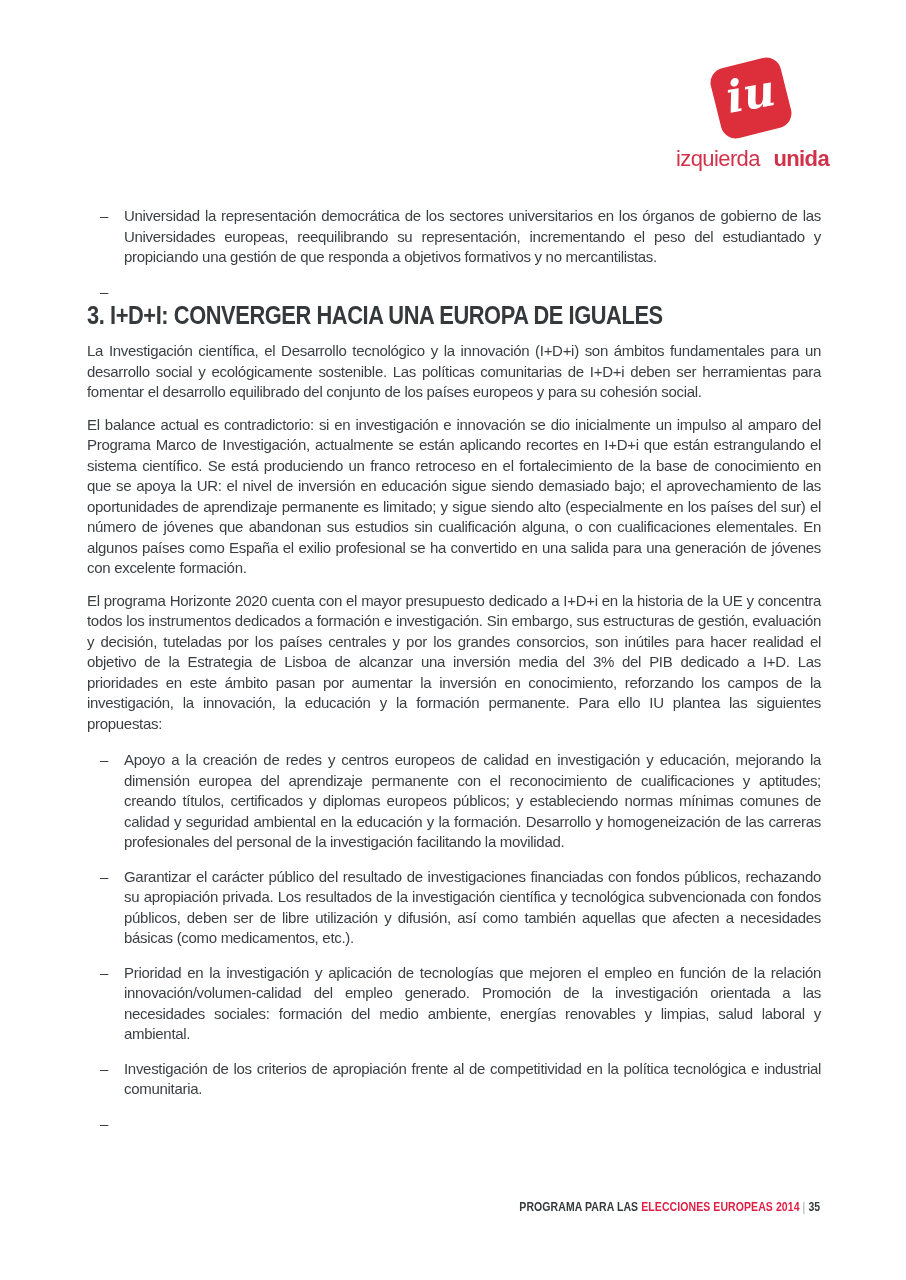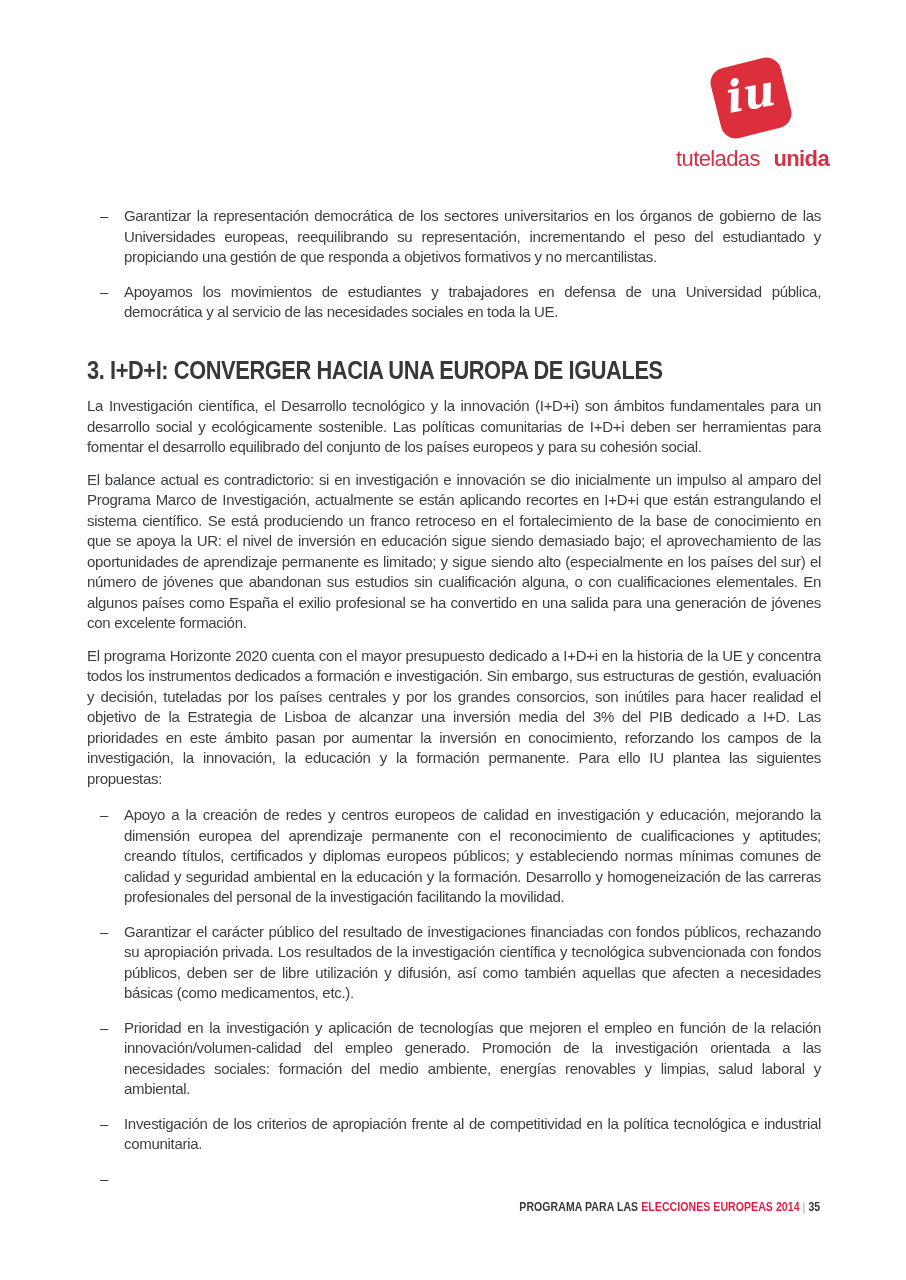--- a/index.html
+++ b/index.html
@@ -109,33 +109,32 @@
 </style>
 </head>
 <body>
 
 <div class="page">
 
   <div class="logo-block">
     <div class="logo-mark">
       <span class="iu">iu</span>
     </div>
-    <div class="wordmark"><span>tuteladas </span><span class="bold">unida</span></div>
+    <div class="wordmark"><span>izquierda </span><span class="bold">unida</span></div>
   </div>
 
   <div class="content">
 
     <ul class="dash-list">
       <li>
         <span class="marker">–</span>
-        <span><span>Garantizar la </span><span class="b">representación democrática de los sectores universitarios en los órganos de gobierno</span><span> de las Universidades europeas, reequilibrando su representación, incrementando el peso del estudiantado y propiciando una gestión de que responda a objetivos formativos y no mercantilistas.</span></span>
+        <span><span>Universidad la </span><span class="b">representación democrática de los sectores universitarios en los órganos de gobierno</span><span> de las Universidades europeas, reequilibrando su representación, incrementando el peso del estudiantado y propiciando una gestión de que responda a objetivos formativos y no mercantilistas.</span></span>
       </li>
       <li>
         <span class="marker">–</span>
-        <span><span>Apoyamos los movimientos de estudiantes y trabajadores en </span><span class="b">defensa de una Universidad pública, democrática y al servicio de las necesidades sociales en toda la UE</span><span>.</span></span>
       </li>
     </ul>
 
     <h2 class="section-heading">3. I+D+I: CONVERGER HACIA UNA EUROPA DE IGUALES</h2>
 
     <p class="para"><span>La Investigación científica, el Desarrollo tecnológico y la innovación (I+D+i) son ámbitos fundamentales para un desarrollo social y ecológicamente sostenible. Las políticas comunitarias de I+D+i deben ser herramientas para fomentar el desarrollo equilibrado del conjunto de los países europeos y para su cohesión social.</span></p>
     <p class="para"><span>El balance actual es contradictorio: si en investigación e innovación se dio inicialmente un impulso al amparo del Programa Marco de Investigación, actualmente se están aplicando recortes en I+D+i que están estrangulando el sistema científico. Se está produciendo un franco retroceso en el fortalecimiento de la base de conocimiento en que se apoya la UR: el nivel de inversión en educación sigue siendo demasiado bajo; el aprovechamiento de las oportunidades de aprendizaje permanente es limitado; y sigue siendo alto (especialmente en los países del sur) el número de jóvenes que abandonan sus estudios sin cualificación alguna, o con cualificaciones elementales. En algunos países como España el exilio profesional se ha convertido en una salida para una generación de jóvenes con excelente formación.</span></p>
     <p class="para"><span>El programa Horizonte 2020 cuenta con el mayor presupuesto dedicado a I+D+i en la historia de la UE y concentra todos los instrumentos dedicados a formación e investigación. Sin embargo, sus estructuras de gestión, evaluación y decisión, tuteladas por los países centrales y por los grandes consorcios, son inútiles para hacer realidad el objetivo de la Estrategia de Lisboa de alcanzar una inversión media del 3% del PIB dedicado a I+D. Las prioridades en este ámbito pasan por </span><span class="b">aumentar la inversión en conocimiento</span><span>, reforzando los campos de la investigación, la innovación, la educación y la formación permanente. Para ello IU plantea las siguientes propuestas:</span></p>
 
     <ul class="dash-list proposals">

